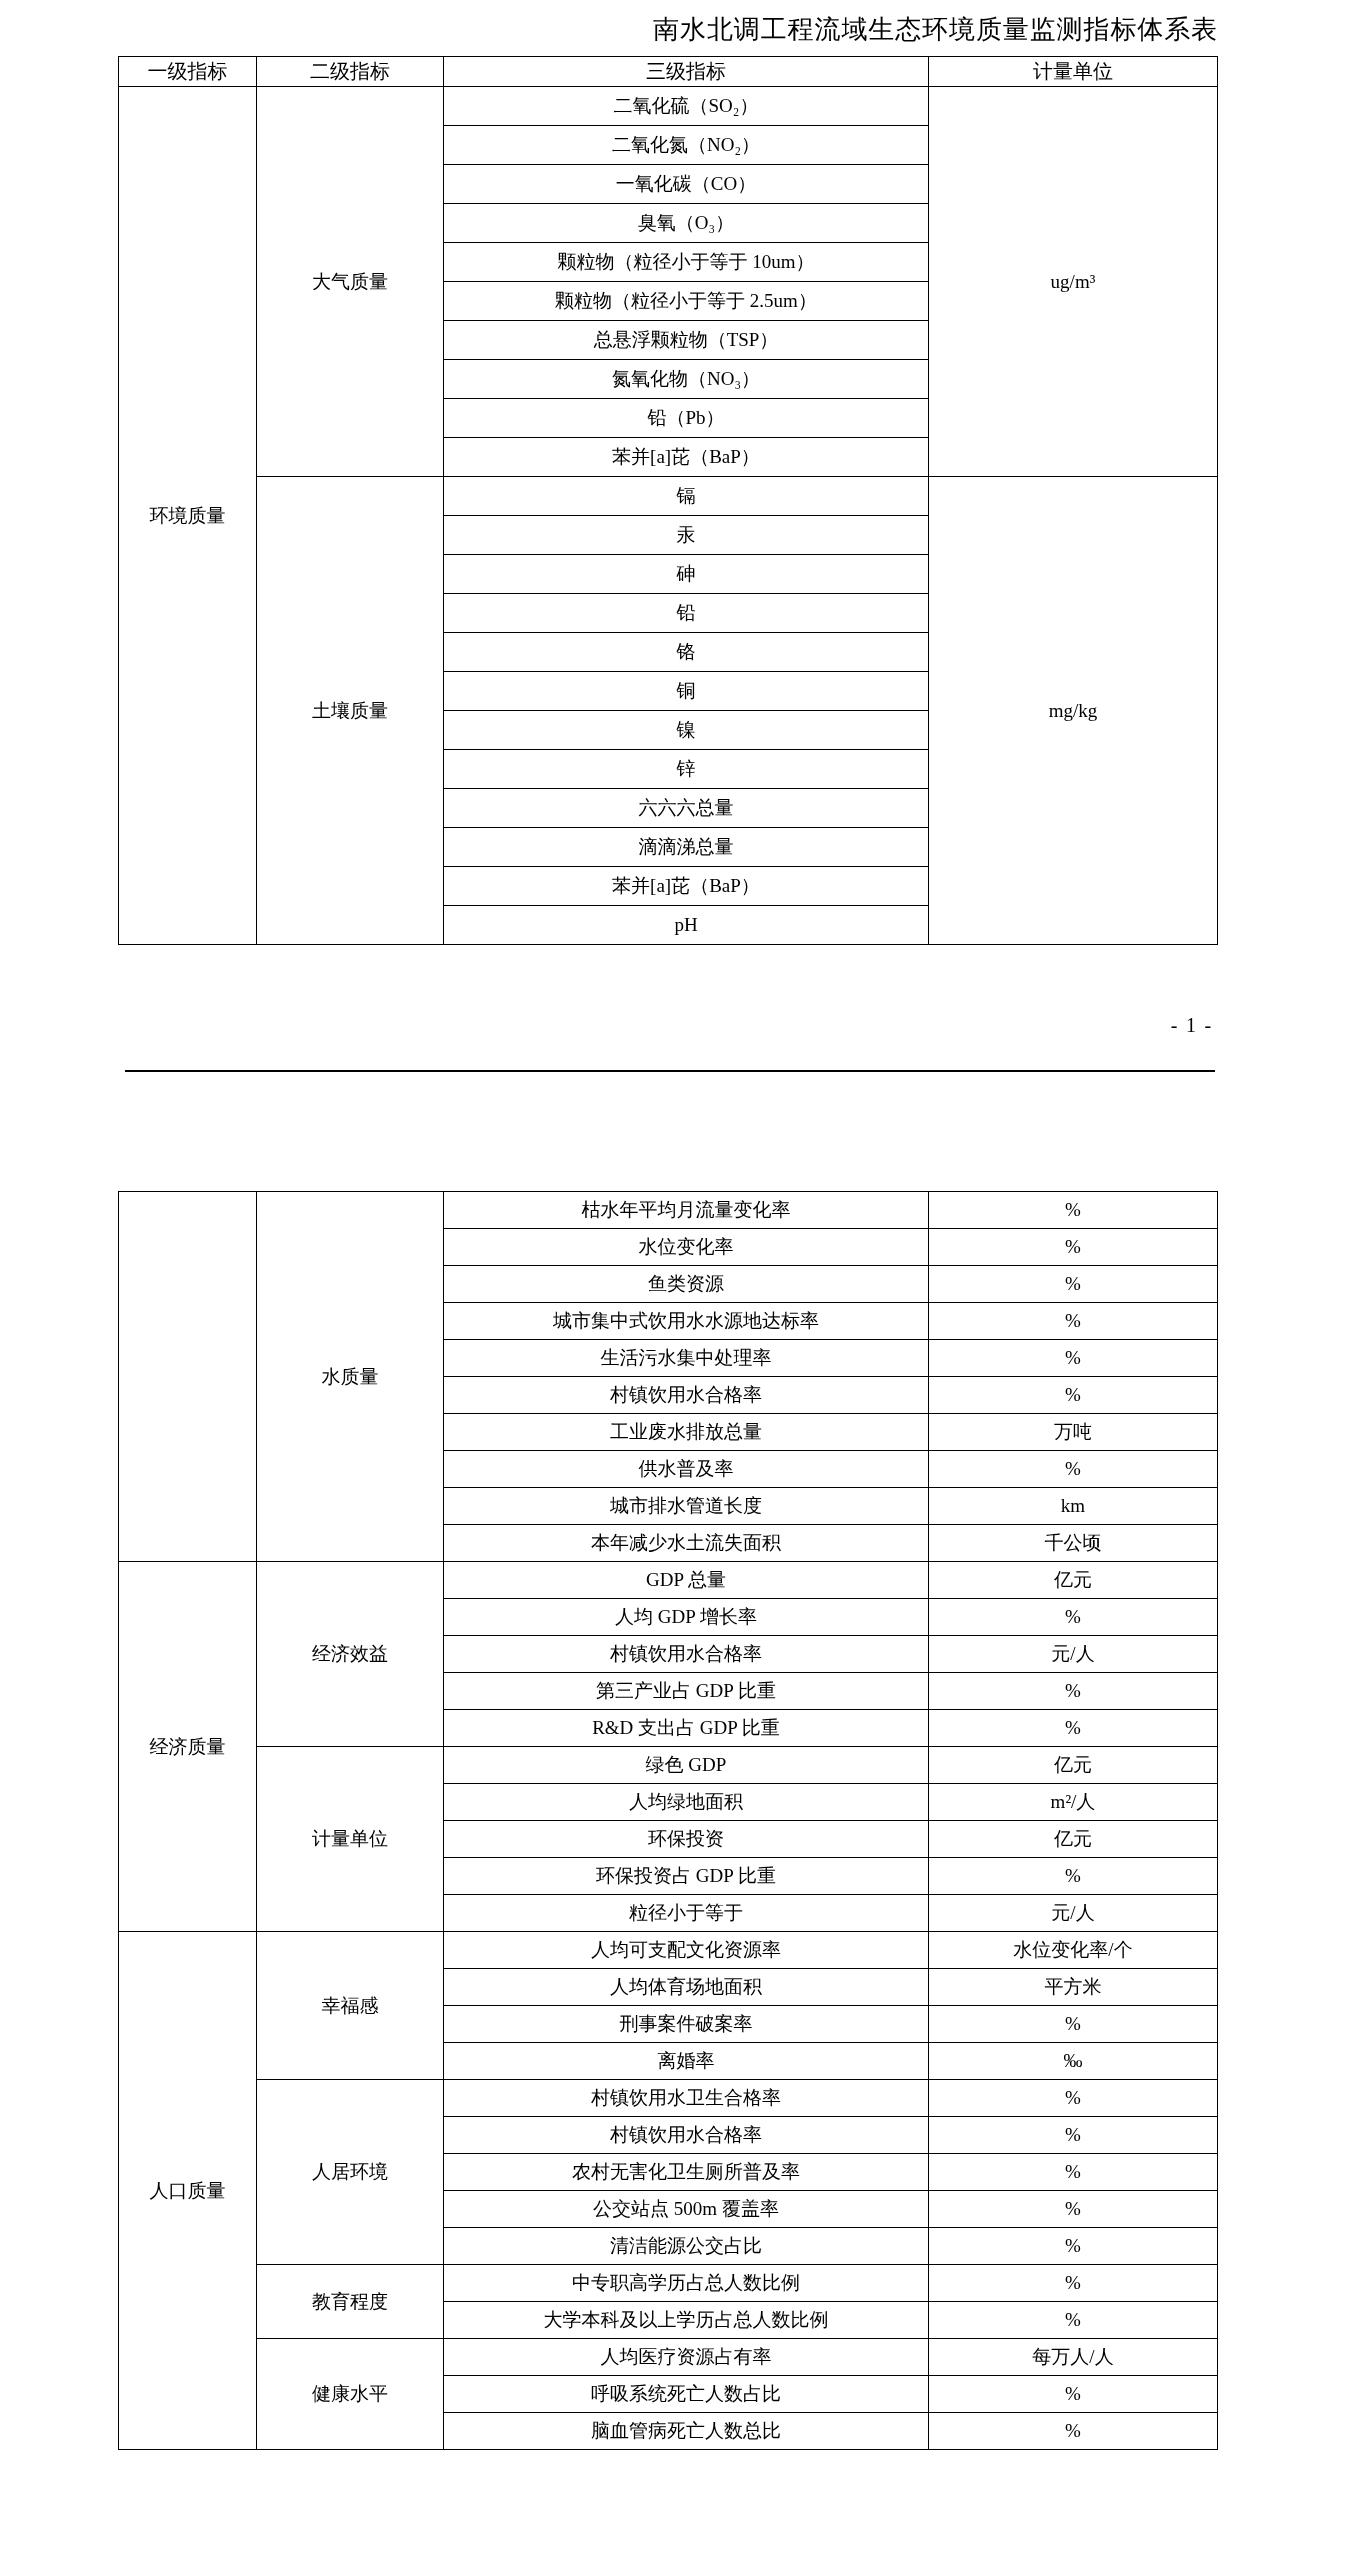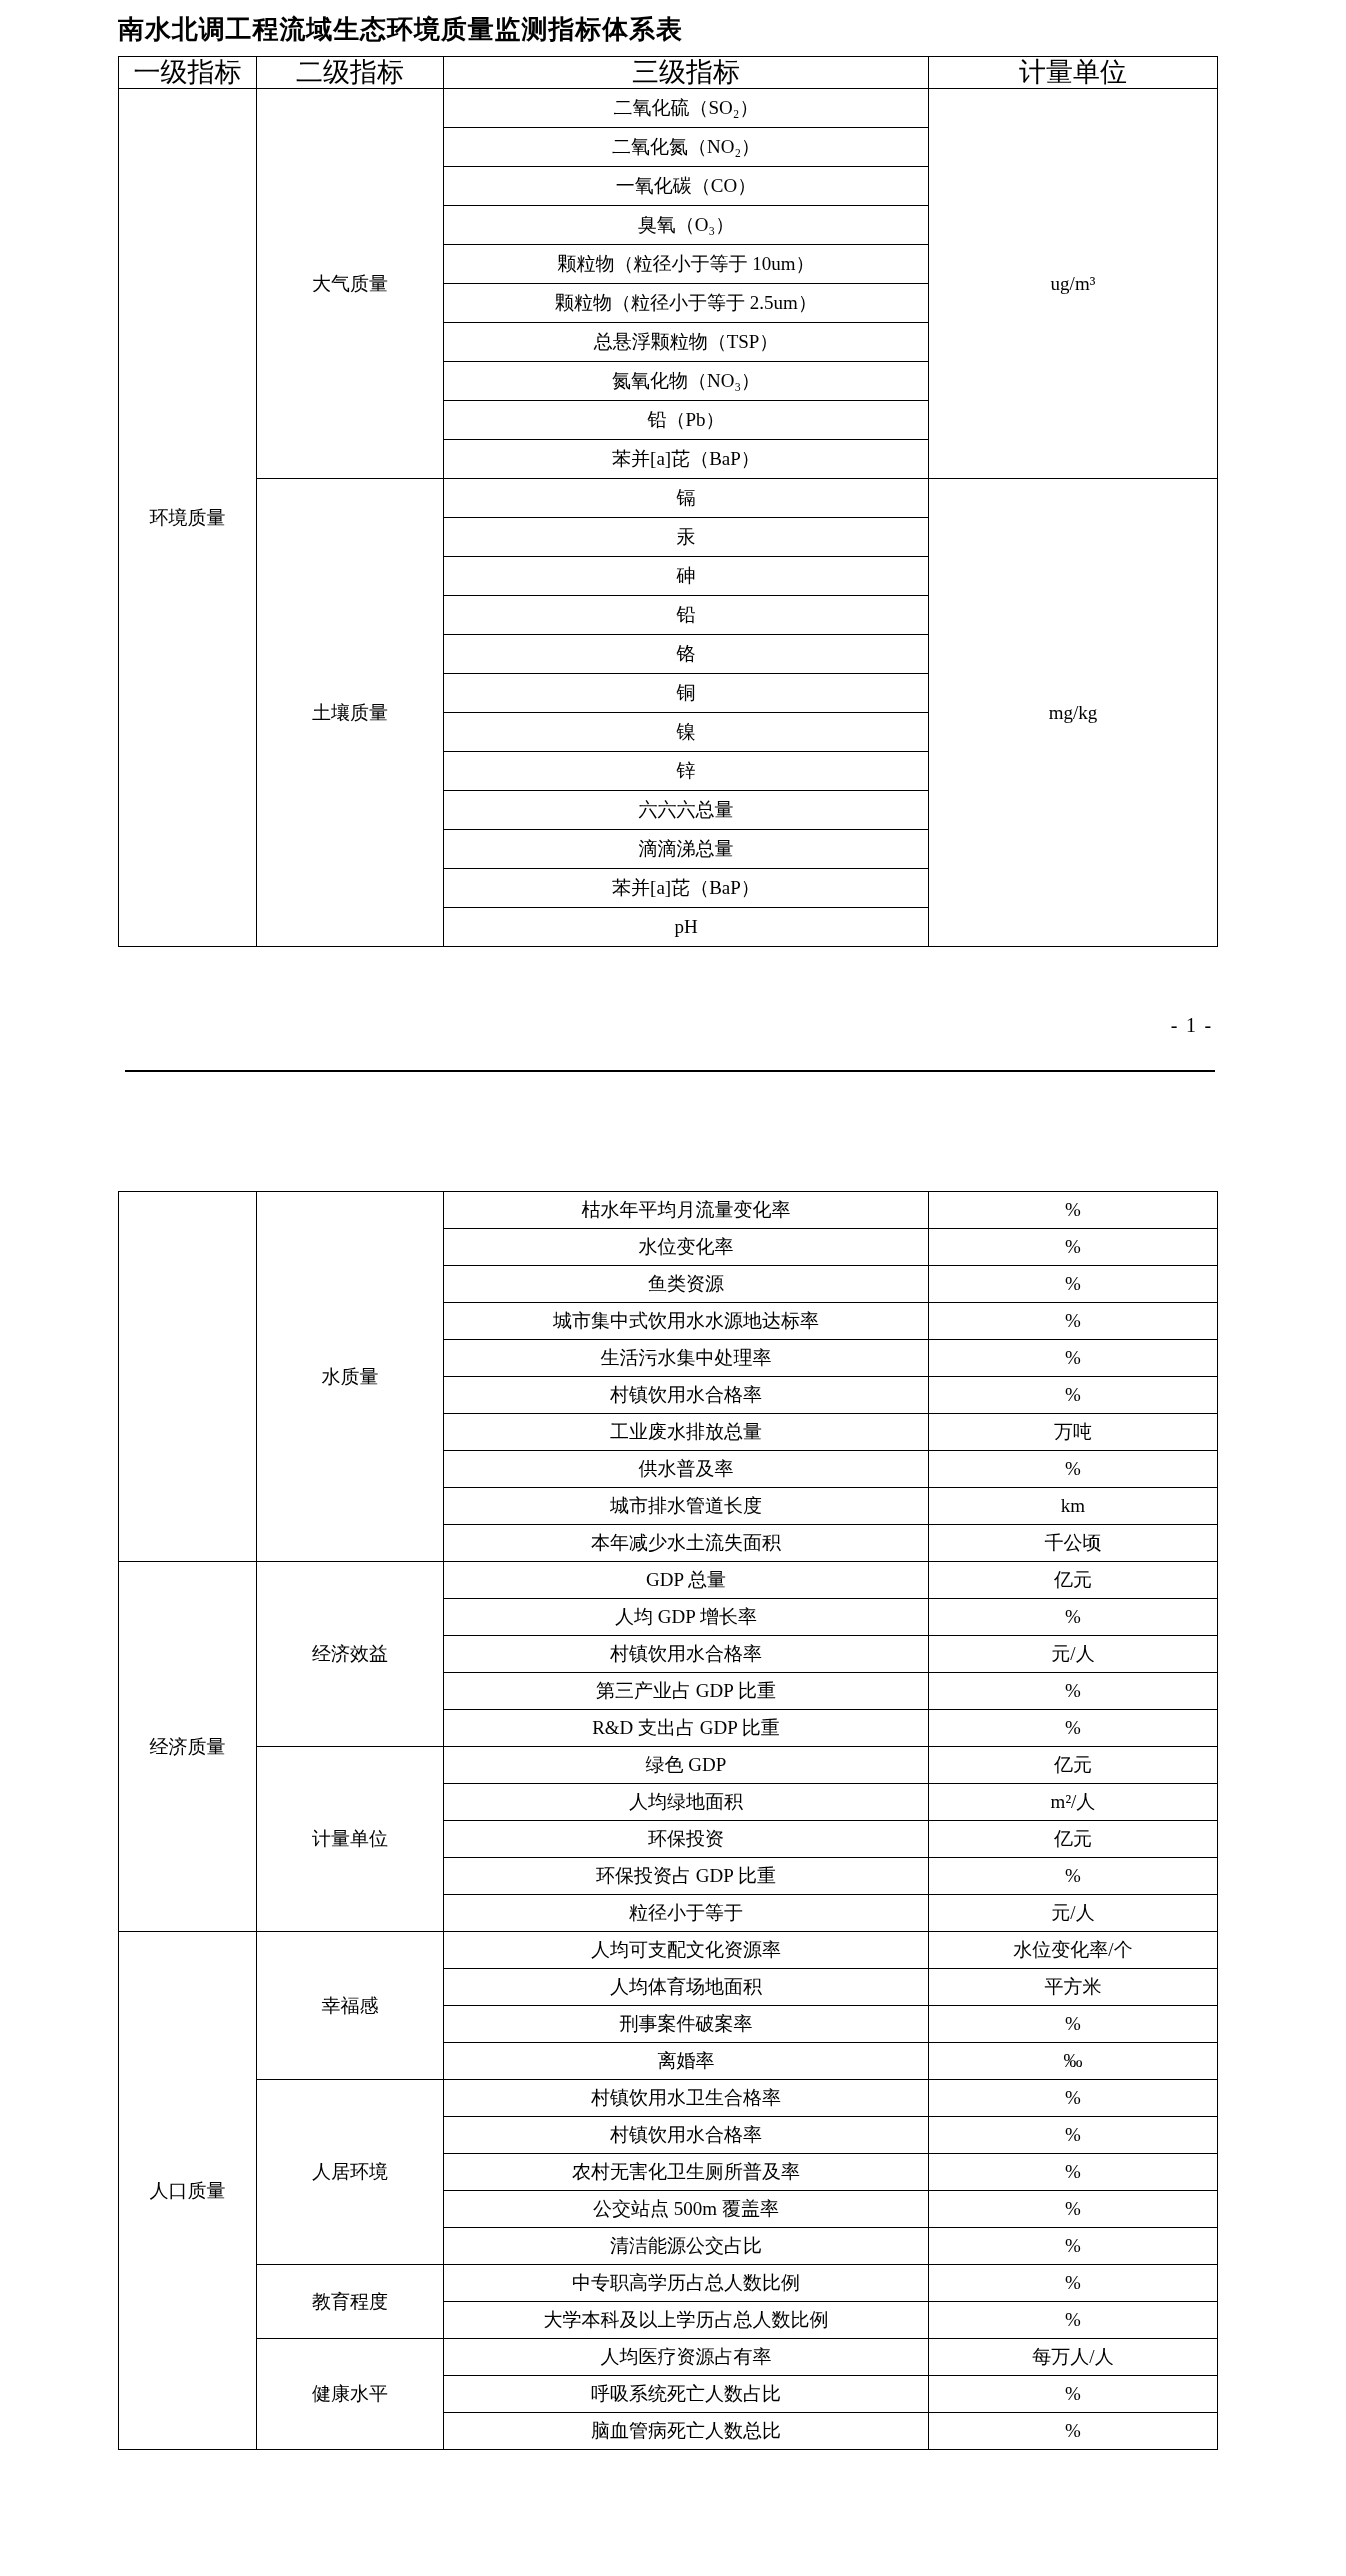--- a/index.html
+++ b/index.html
@@ -7,41 +7,41 @@
     position:relative;
     width:1347px; height:2576px;
     background:#ffffff;
     font-family:"Liberation Serif","DejaVu Serif",serif;
     color:#000;
     margin:0 auto;
     overflow:hidden;
   }
   .doc-title {
     position:absolute; left:118px; top:11.8px; width:1100px;
-    text-align:left; font-size:26px; font-weight:bold;
+    text-align:right; font-size:26px; font-weight:normal;
     letter-spacing:0.9px; white-space:nowrap;
   }
   table.t {
     position:absolute; border-collapse:collapse; table-layout:fixed;
     border:1.8px solid #000;
   }
   table.t1 { left:118px; top:56px; }
   table.t2 { left:118px; top:1191px; }
   .t col.c1 { width:138px; }
   .t col.c2 { width:187px; }
   .t col.c3 { width:485px; }
   .t col.c4 { width:289px; }
   .t th, .t td {
     border:0.9px solid #000;
     padding:0 1.8px;
     text-align:center; vertical-align:middle;
     font-size:19px; font-weight:normal;
     line-height:1.15;
   }
-  .t th { font-size:27px;margin-top:20px; }
+  .t th { font-size:20px;margin-top:20px; }
   .t1 thead tr { height:30px; }
   .t1 tbody tr { height:39px; }
   .t2 tr { height:37px; }
   .t2 tr.sec td { border-top:1.8px solid #000; }
   .footer-pagenum {
     position:absolute; left:118px; top:1014px; width:1095px;
     text-align:right; font-size:20px; letter-spacing:1.8px;
   }
   .footer-rule {
     position:absolute; left:125px; top:1070px; width:1090px; height:1.8px;

